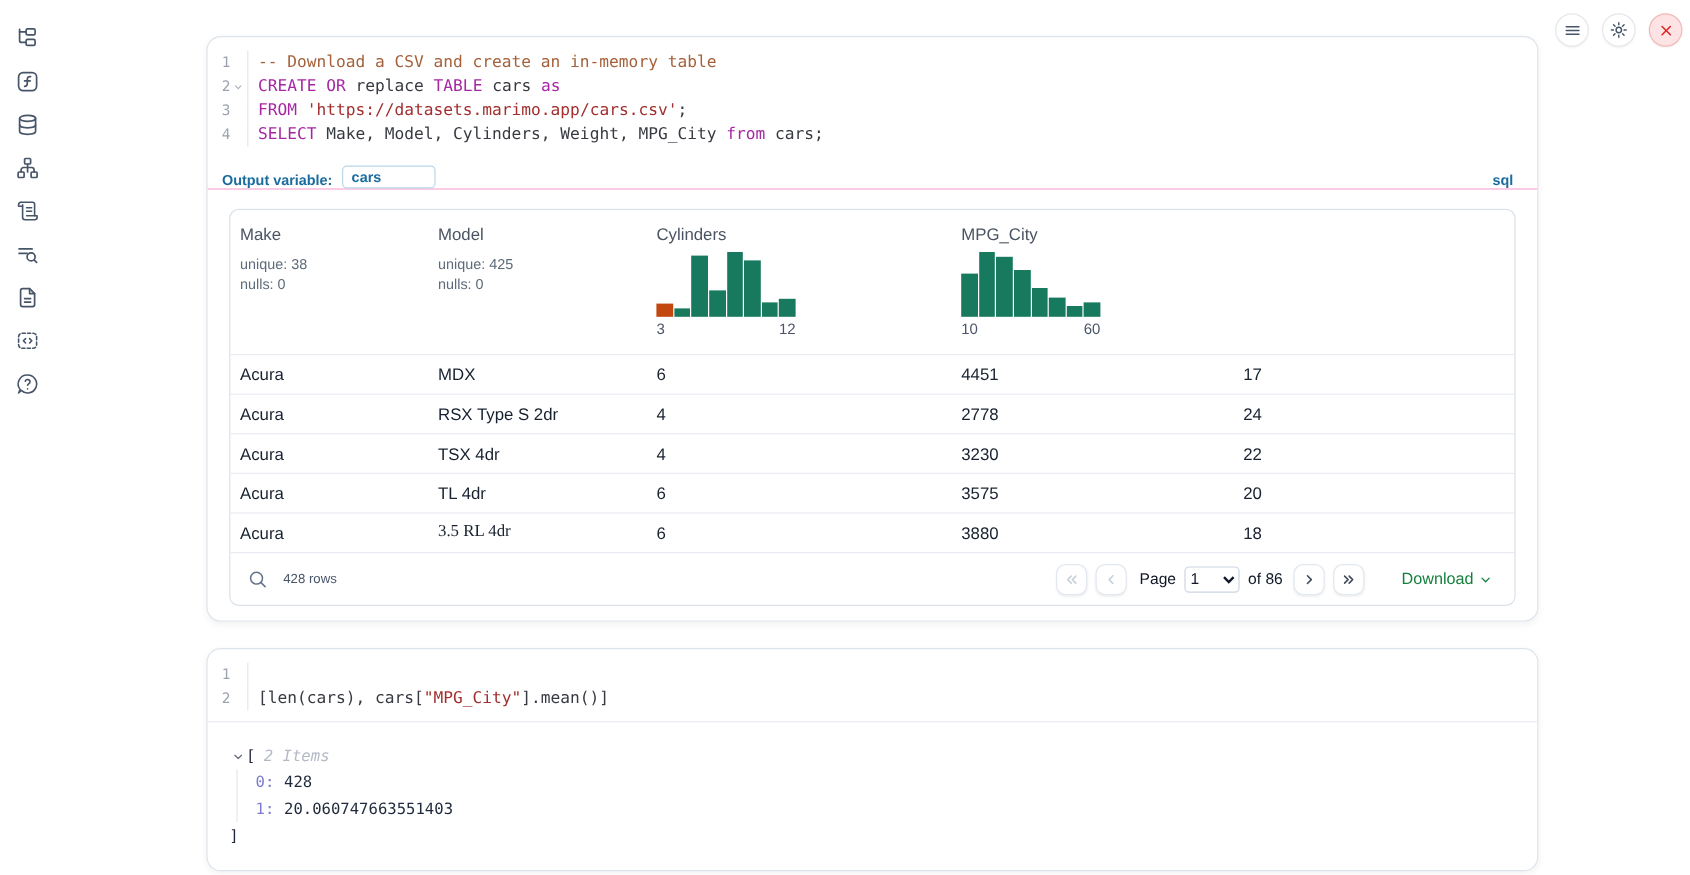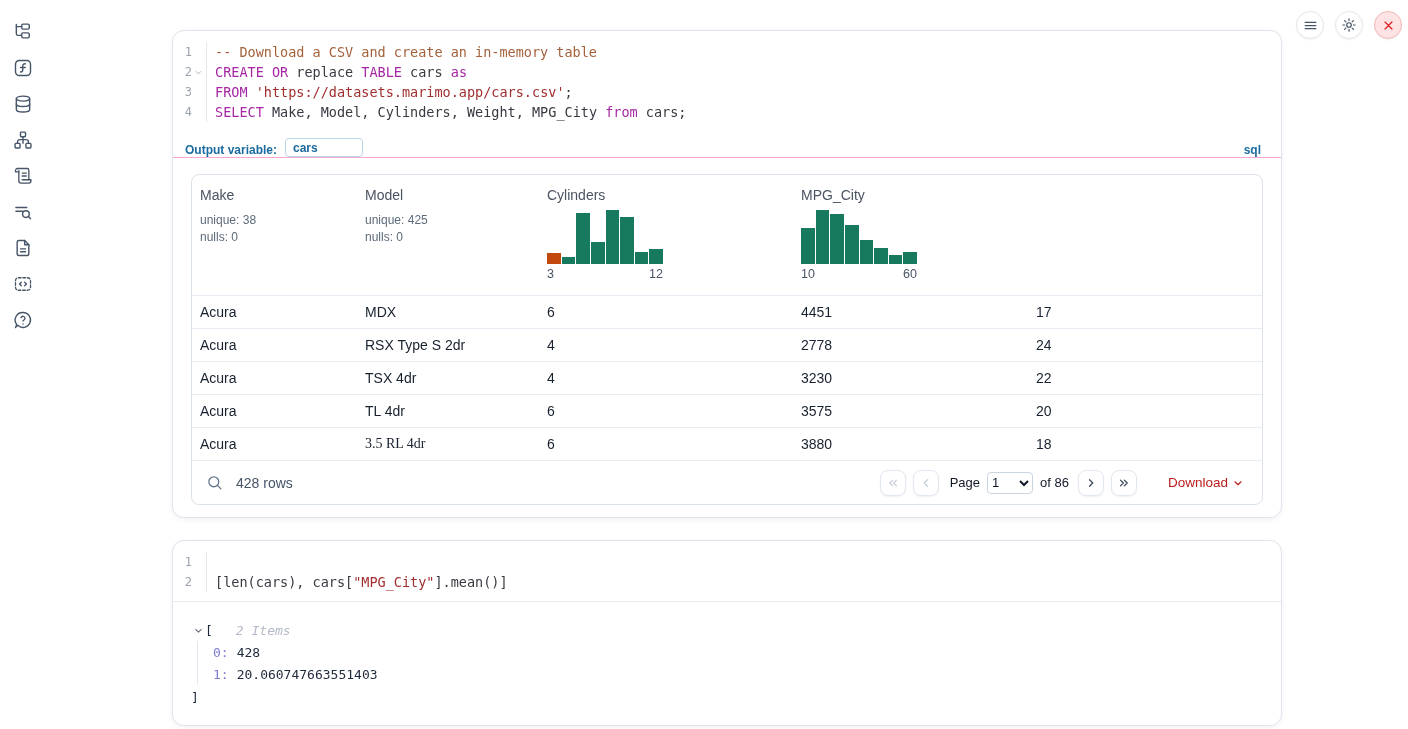--- a/index.html
+++ b/index.html
@@ -42,34 +42,34 @@
   .th-label { font-size: 14px; color: #4a5462; }
   .th-stats { margin-top: 9px; font-size: 12px; color: #5d6b7a; line-height: 17px; }
   .hist { margin-top: 7px; display: flex; align-items: flex-end; gap: 1px; height: 54px; width: 116px; }
   .hist-bar { flex: 1 1 0; background: #17795e; }
   .hist-bar.hl { background: #c2480f; }
   .hist-labels { display: flex; justify-content: space-between; width: 116px; font-size: 12.5px; color: #4a5568; margin-top: 3px; }
   .trow { display: flex; height: 33px; align-items: center; border-top: 1px solid #e8ecf2; font-size: 14px; color: #18212f; cursor: default; }
   .td { padding: 0 8px; white-space: nowrap; overflow: hidden; }
   .tfoot { display: flex; align-items: center; height: 44px; border-top: 1px solid #e8ecf2; padding: 0 8px; }
   .search-btn { color: #64748b; background: none; border: none; width: 28px; height: 28px; display: flex; align-items: center; justify-content: center; cursor: pointer; padding: 0; }
-  .rowcount { margin-left: 8px; font-size: 14px; color: #475569; }
+  .rowcount { margin-left: 8px; font-size: 11px; color: #475569; }
   .pager { margin-left: auto; display: flex; align-items: center; gap: 7px; }
   .page-btn { width: 26px; height: 26px; border: 1px solid #e2e8f0; border-radius: 8px; background: #fff; display: flex; align-items: center; justify-content: center; box-shadow: 0 1px 2px rgba(0,0,0,.06); cursor: pointer; padding: 0; }
   .page-btn.disabled { color: #c7cfda; }
   .page-btn.active { color: #3f4a5a; }
   .page-label { font-size: 13px; color: #111827; font-weight: 500; margin-left: 4px; }
   .page-select { height: 22px; border: 1px solid #cbd5e1; border-radius: 4px; font-size: 13px; color: #111827; width: 46px; background: #fff; }
   .page-total { font-size: 13px; color: #111827; font-weight: 500; margin-right: 2px; }
-  .download { display: flex; align-items: center; gap: 4px; color: #b91c1c; font-size: 13.5px; font-weight: 500; margin-left: 18px; margin-right: 4px; background: none; border: none; cursor: pointer; font-family: "Liberation Sans", sans-serif; }
+  .download { display: flex; align-items: center; gap: 4px; color: #15803d; font-size: 13.5px; font-weight: 500; margin-left: 18px; margin-right: 4px; background: none; border: none; cursor: pointer; font-family: "Liberation Sans", sans-serif; }
   
   .py-output { border-top: 1px solid #e7ebf1; padding: 17px 18px 20px; font-family: "DejaVu Sans Mono", monospace; font-size: 13px; color: #1e293b; }
   .tree-head { display: flex; align-items: center; height: 22px; }
   .tree-toggle { color: #6b7280; background: none; border: none; padding: 0; width: 14px; height: 14px; display: flex; align-items: center; justify-content: center; cursor: pointer; }
-  .tree-items-label { color: #b3bac6; font-style: italic; margin-left: 23px; }
+  .tree-items-label { color: #b3bac6; font-style: italic; margin-left: 7px; }
   .tree-children { margin-left: 6px; border-left: 1px solid #e2e8f0; padding-left: 15px; }
   .tree-row { height: 22px; display: flex; align-items: center; }
   .tree-key { color: #7d7bd0; margin-right: 8px; }
   .tree-close { height: 20px; display: flex; align-items: flex-end; }
 </style>
 </head>
 <body>
 
 <div class="sidebar" id="sidebar">
     <button class="side-btn">

